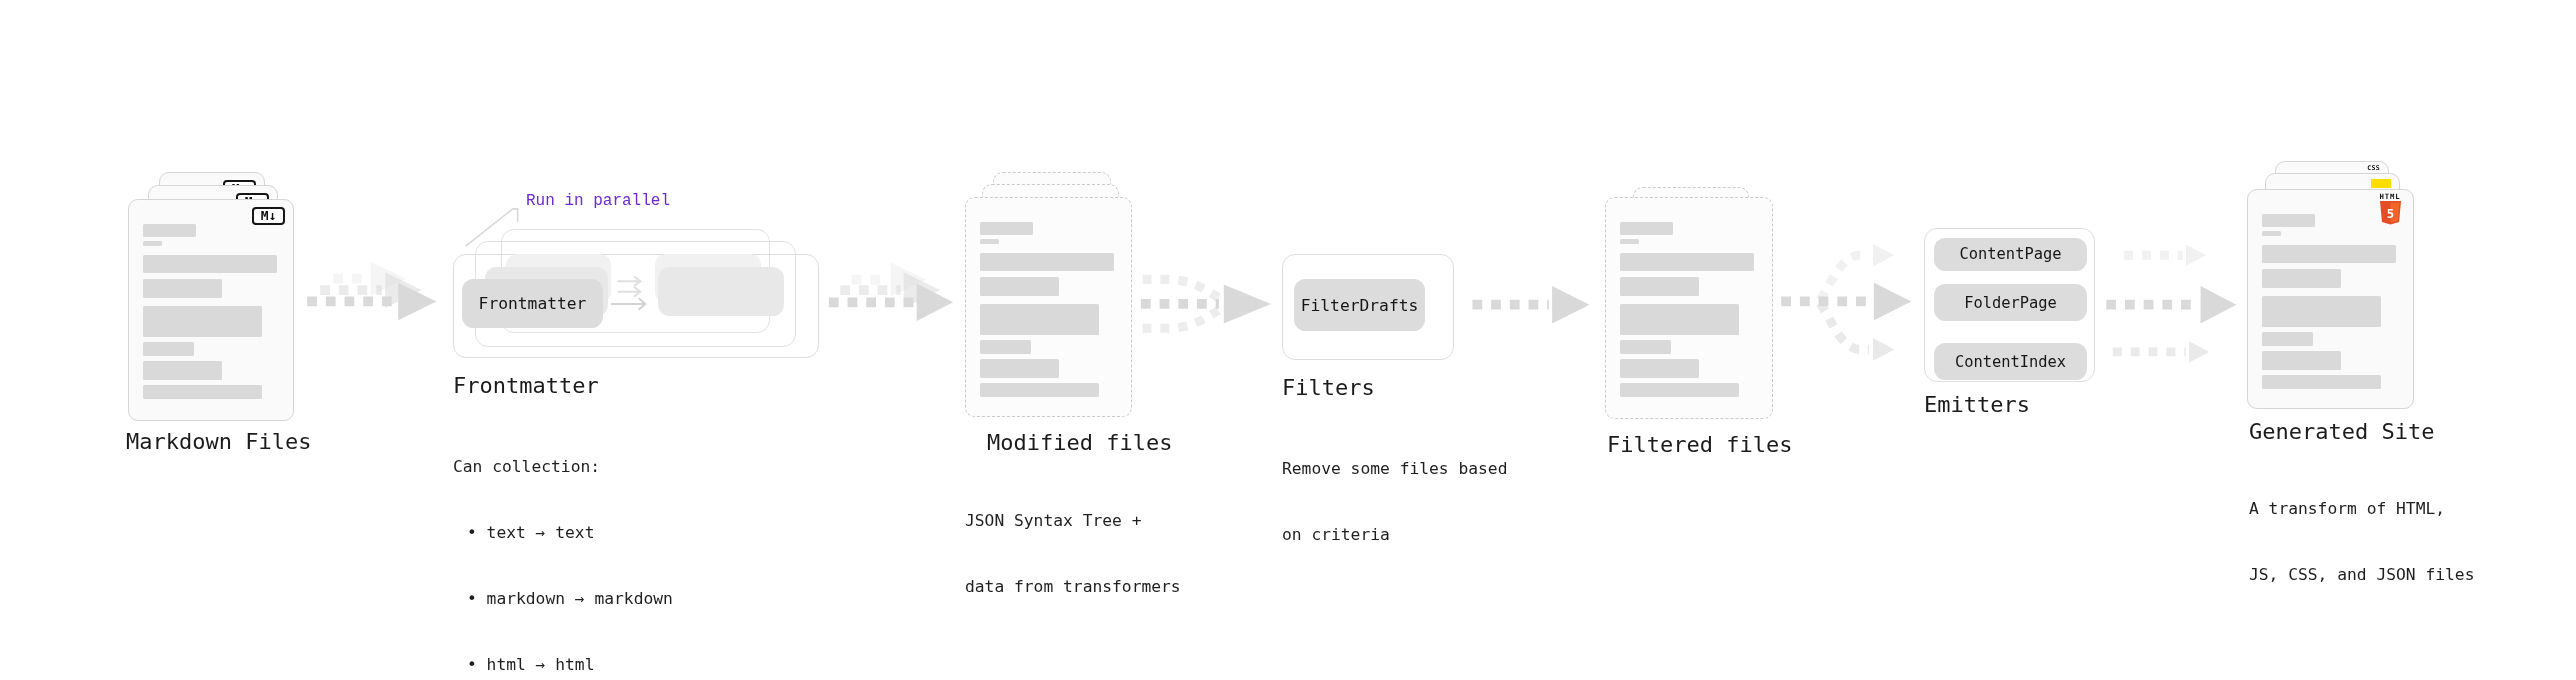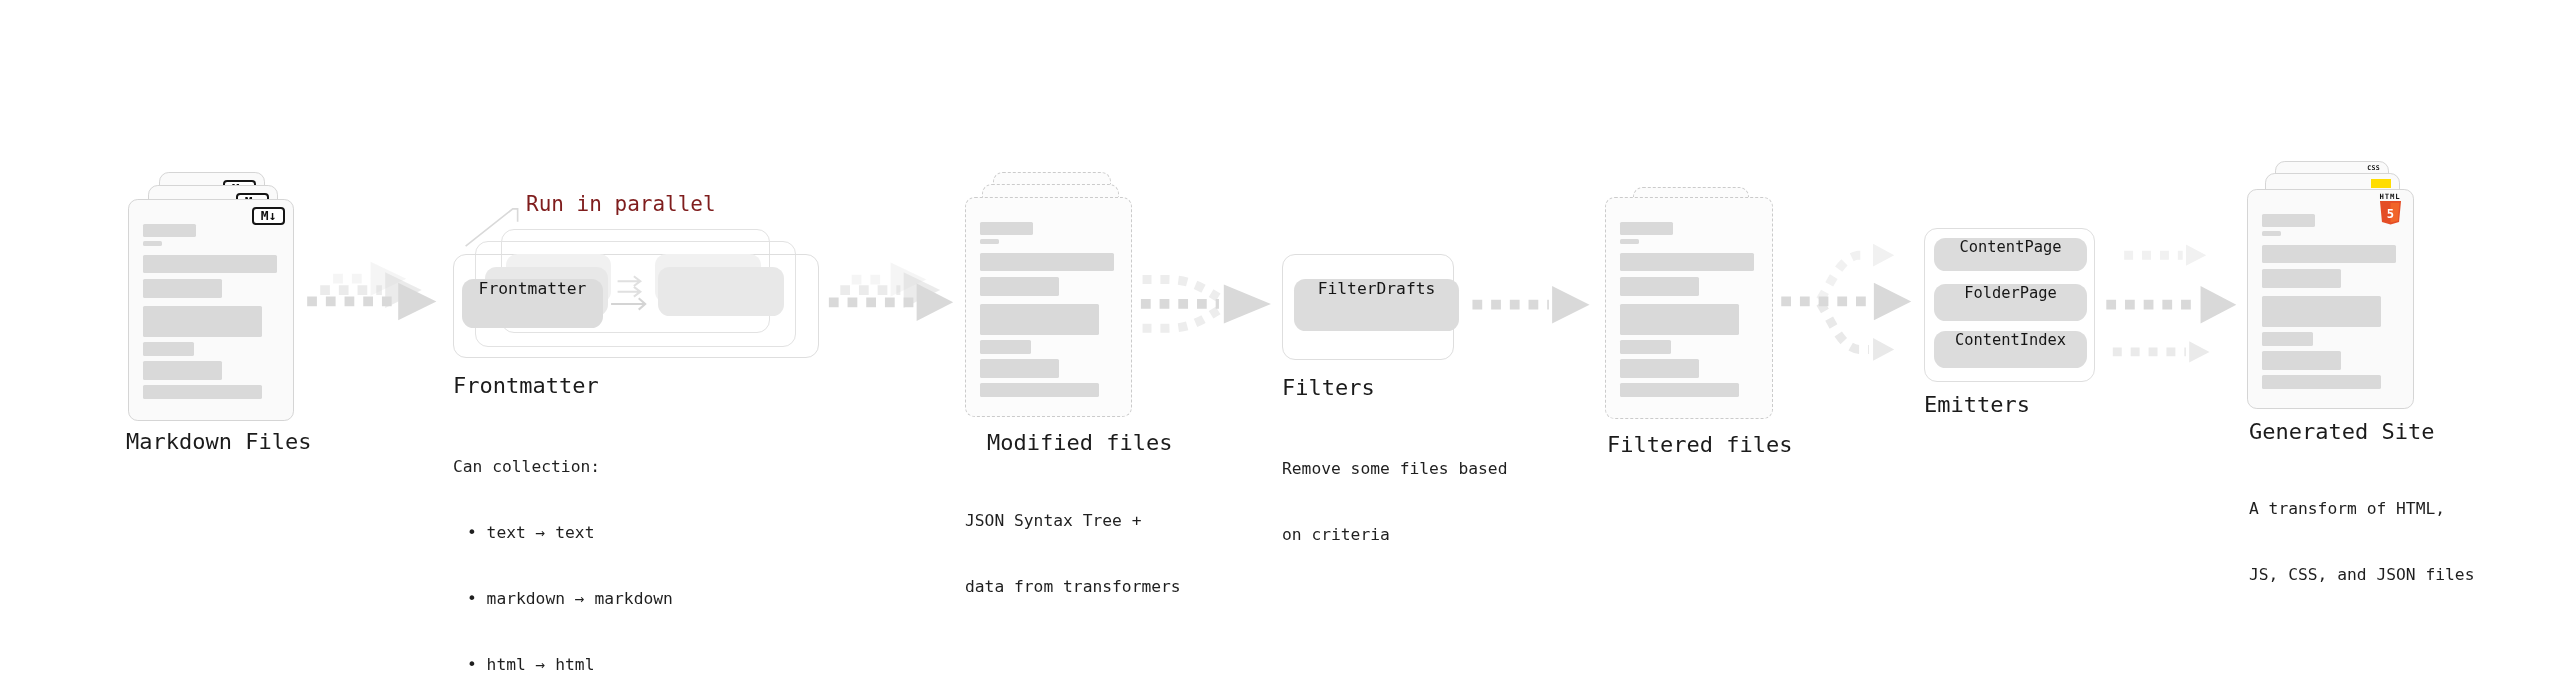--- a/index.html
+++ b/index.html
@@ -19,31 +19,31 @@
     border:2px solid #151515; border-radius:4.1px; background:#ffffff;
     display:flex; align-items:center; justify-content:center;
     font-size:13px; font-weight:700; color:#111; box-sizing:border-box;
   }
 
   
   .pbox { position:absolute; border:1.6px solid #e2e2e2; border-radius:13px; box-sizing:border-box; background:transparent; }
   .pbox.front { border-color:#dedede; }
   .chip {
     position:absolute; background:#dcdcdc; border-radius:11.4px;
-    display:flex; align-items:flex-start; justify-content:center;
+    display:flex; align-items:center; justify-content:center;
     font-size:16.3px; color:#161616; white-space:pre;
   }
   .chip.g1 { background:#e8e8e8; }
   .chip.g2 { background:#f1f1f1; }
 
   
   .title { position:absolute; font-size:22px; font-weight:500; color:#1b1b1b; white-space:pre; }
   .desc  { position:absolute; font-size:16.3px; color:#1f1f1f; line-height:22px; white-space:pre; }
   .desc .ind { padding-left:14px; }
-  .note  { position:absolute; font-size:21px; color:#7f1d1d; white-space:pre; }
+  .note  { position:absolute; font-size:16px; color:#6d28d9; white-space:pre;font-family:Liberation Mono, monospace; }
 
   
   .html5-badge { position:absolute; top:3.3px; right:9px; width:28px; text-align:center; }
   .html5-word  { font-size:7.3px; font-weight:700; letter-spacing:0.8px; color:#111; line-height:8.1px; }
   .css-badge   { position:absolute; top:3.3px; right:7.3px; text-align:center; }
   .css-word    { font-size:6.5px; font-weight:700; letter-spacing:0.4px; color:#111; line-height:6.5px; }
   .css-underline { height:3.3px; width:14px; background:#2d6ff2; margin-top:0.8px; }
   .js-badge    { position:absolute; top:4.9px; right:8.1px; width:19.5px; height:9px; background:#ffdd00; }
 </style>
 </head>
@@ -173,21 +173,21 @@
       <div class="bar" style="left: 14px; top: 161px; width: 79px; height: 18.7px;"></div>
       <div class="bar" style="left: 14px; top: 185px; width: 119px; height: 14px;"></div>
     </div>
   <div class="title" style="left:987px;top:430px">Modified files</div>
   <div class="desc" style="left:965px;top:466px">
     <div>JSON Syntax Tree +</div>
     <div>data from transformers</div>
   </div>
 
   <div class="pbox front" style="left:1282px;top:254px;width:172px;height:106px"></div>
-  <div class="chip" style="left:1294px;top:279px;width:165px;height:52px">
+  <div class="chip" style="left:1294px;top:279px;width:131px;height:52px">
     <span>FilterDrafts</span>
   </div>
   <div class="title" style="left:1282px;top:375px">Filters</div>
   <div class="desc" style="left:1282px;top:414px">
     <div>Remove some files based</div>
     <div>on criteria</div>
   </div>
 
   <div class="doc dashed" style="left:1633px;top:187px;width:116px;height:215px;z-index:1"></div>
   <div class="doc dashed doc-bars" style="left:1605px;top:197px;width:168px;height:222px;z-index:2">
@@ -202,21 +202,21 @@
     </div>
   <div class="title" style="left:1607px;top:432px">Filtered files</div>
 
   <div class="pbox front" style="left:1924px;top:228px;width:171px;height:154px"></div>
   <div class="chip" style="left:1934px;top:238px;width:153px;height:32.5px;font-size:15.4px">
     <span>ContentPage</span>
   </div>
   <div class="chip" style="left:1934px;top:284px;width:153px;height:37px;font-size:15.4px">
     <span>FolderPage</span>
   </div>
-  <div class="chip" style="left:1934px;top:331px;width:153px;height:37px;font-size:15.4px">
+  <div class="chip" style="left:1934px;top:343px;width:153px;height:37px;font-size:15.4px">
     <span>ContentIndex</span>
   </div>
   <div class="title" style="left:1924px;top:392px">Emitters</div>
 
   <div class="doc" style="left:2275px;top:161px;width:114px;height:211px;z-index:1">
     <div class="css-badge">
       <div class="css-word">CSS</div>
       <div class="css-underline"></div>
     </div>
   </div>

